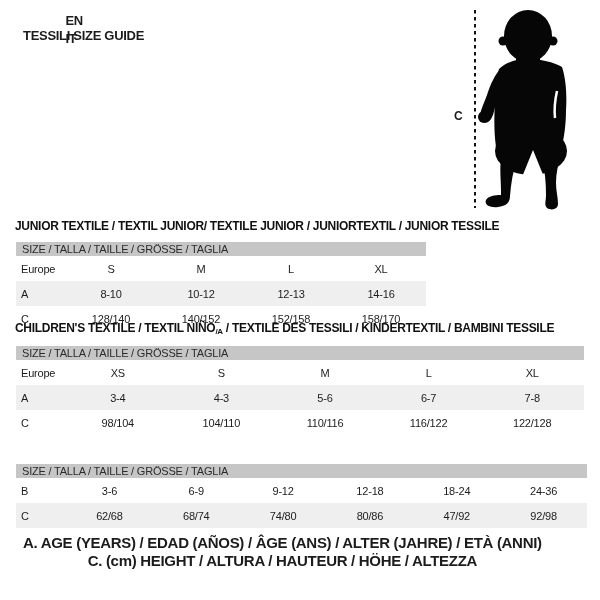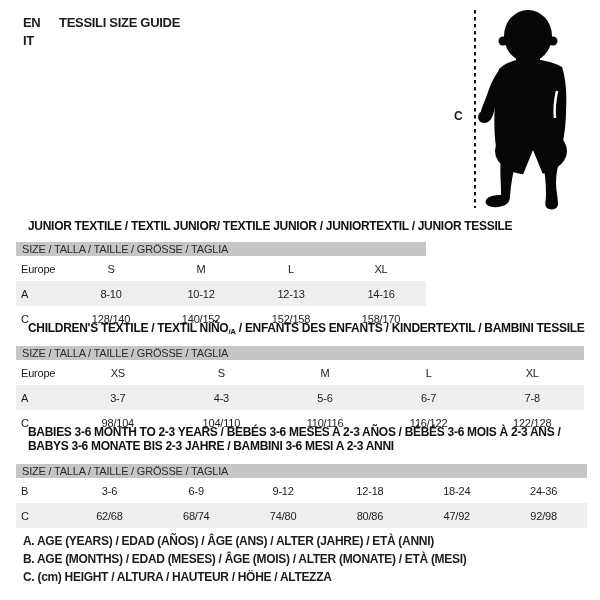--- a/index.html
+++ b/index.html
@@ -2,40 +2,40 @@
 <html><head>
 <meta charset="utf-8">
 <style>
   html,body{margin:0;padding:0;background:#fff;}
   .page{
     position:relative;width:600px;height:600px;background:#ffffff;overflow:hidden;
     font-family:"Liberation Sans",sans-serif;color:#1c1c1c;
   }
   
   .lang-block{position:absolute;left:23px;top:13px;}
-  .lang-row{display:flex;height:18.4px;align-items:center;}
+  .lang-row{display:flex;height:18.4px;align-items:center;flex-direction:column;}
   .lang-code{width:36px;font-size:13px;font-weight:bold;letter-spacing:-0.3px;}
   .lang-title{font-size:13px;font-weight:bold;letter-spacing:-0.3px;white-space:nowrap;}
   
   .figure{position:absolute;left:450px;top:5px;width:150px;height:210px;}
   .figure svg{position:absolute;left:0;top:0;}
   .c-label{position:absolute;left:4px;top:104px;font-size:12px;font-weight:bold;}
   
-  .tbl-title{position:absolute;left:28px;font-size:12px;font-weight:bold;letter-spacing:-0.3px;white-space:nowrap;color:#111;}
+  .tbl-title{position:absolute;left:15px;font-size:12px;font-weight:bold;letter-spacing:-0.3px;white-space:nowrap;color:#111;}
   .tbl-title .subscript{font-size:8px;vertical-align:-2px;}
   .size-table{position:absolute;left:16px;}
   .thead{height:14px;display:flex;align-items:center;background:#c6c6c6;
          font-size:11px;color:#2b2b2b;padding-left:6px;letter-spacing:-0.2px;box-sizing:border-box;}
   .trow{display:grid;grid-template-columns:50px repeat(var(--cols),1fr);height:25px;align-items:center;}
   .trow.shaded{background:#efefef;}
   .tcell{font-size:11px;text-align:center;letter-spacing:-0.2px;}
   .tcell.label{text-align:left;padding-left:5px;}
   
   .notes{position:absolute;left:23px;top:534px;}
-  .note-line{height:18px;font-size:12px;font-weight:bold;letter-spacing:-0.3px;white-space:nowrap;}
+  .note-line{height:18px;font-size:15px;font-weight:bold;letter-spacing:-0.3px;white-space:nowrap;text-align:center;}
 </style>
 </head>
 <body>
 
 <div class="page">
 
   <div class="lang-block">
     <div class="lang-row">
       <span class="lang-code">EN</span>
       <span class="lang-title">TESSILI SIZE GUIDE</span>
@@ -105,55 +105,51 @@
         <div class="trow" style="--cols: 4;">
           <div class="tcell label">C</div>
           <div class="tcell">128/140</div>
           <div class="tcell">140/152</div>
           <div class="tcell">152/158</div>
           <div class="tcell">158/170</div>
         </div>
       </div>
   </div>
 
-  <div class="tbl-title" style="top:321px"><span>CHILDREN'S TEXTILE / TEXTIL NIÑO</span><span class="subscript">/A</span><span> / ENFANTS DES ENFANTS / KINDERTEXTIL / BAMBINI TESSILE</span></div>
+  <div class="tbl-title" style="top:321px"><span>CHILDREN'S TEXTILE / TEXTIL NIÑO</span><span class="subscript">/A</span><span> / TEXTILE DES TESSILI / KINDERTEXTIL / BAMBINI TESSILE</span></div>
   <div class="size-table" style="top:346px;width:568px">
     <div class="thead">SIZE / TALLA / TAILLE / GRÖSSE / TAGLIA</div>
     <div class="tbody">
         <div class="trow" style="--cols: 5;">
           <div class="tcell label">Europe</div>
           <div class="tcell">XS</div>
           <div class="tcell">S</div>
           <div class="tcell">M</div>
           <div class="tcell">L</div>
           <div class="tcell">XL</div>
         </div>
         <div class="trow shaded" style="--cols: 5;">
           <div class="tcell label">A</div>
-          <div class="tcell">3-7</div>
+          <div class="tcell">3-4</div>
           <div class="tcell">4-3</div>
           <div class="tcell">5-6</div>
           <div class="tcell">6-7</div>
           <div class="tcell">7-8</div>
         </div>
         <div class="trow" style="--cols: 5;">
           <div class="tcell label">C</div>
           <div class="tcell">98/104</div>
           <div class="tcell">104/110</div>
           <div class="tcell">110/116</div>
           <div class="tcell">116/122</div>
           <div class="tcell">122/128</div>
         </div>
       </div>
   </div>
 
-  <div class="tbl-title" style="top:426px;line-height:13.5px">
-    <div>BABIES 3-6 MONTH TO 2-3 YEARS / BEBÉS 3-6 MESES A 2-3 AÑOS / BÉBÉS 3-6 MOIS À 2-3 ANS /</div>
-    <div>BABYS 3-6 MONATE BIS 2-3 JAHRE / BAMBINI 3-6 MESI A 2-3 ANNI</div>
-  </div>
   <div class="size-table" style="top:464px;width:571px">
     <div class="thead">SIZE / TALLA / TAILLE / GRÖSSE / TAGLIA</div>
     <div class="tbody">
         <div class="trow" style="--cols: 6;">
           <div class="tcell label">B</div>
           <div class="tcell">3-6</div>
           <div class="tcell">6-9</div>
           <div class="tcell">9-12</div>
           <div class="tcell">12-18</div>
           <div class="tcell">18-24</div>
@@ -166,17 +162,16 @@
           <div class="tcell">74/80</div>
           <div class="tcell">80/86</div>
           <div class="tcell">47/92</div>
           <div class="tcell">92/98</div>
         </div>
       </div>
   </div>
 
   <div class="notes">
     <div class="note-line">A. AGE (YEARS) / EDAD (AÑOS) / ÂGE (ANS) / ALTER (JAHRE) / ETÀ (ANNI)</div>
-    <div class="note-line">B. AGE (MONTHS) / EDAD (MESES) / ÂGE (MOIS) / ALTER (MONATE) / ETÀ (MESI)</div>
     <div class="note-line">C. (cm) HEIGHT / ALTURA / HAUTEUR / HÖHE / ALTEZZA</div>
   </div>
 
 </div>
 
 </body></html>

